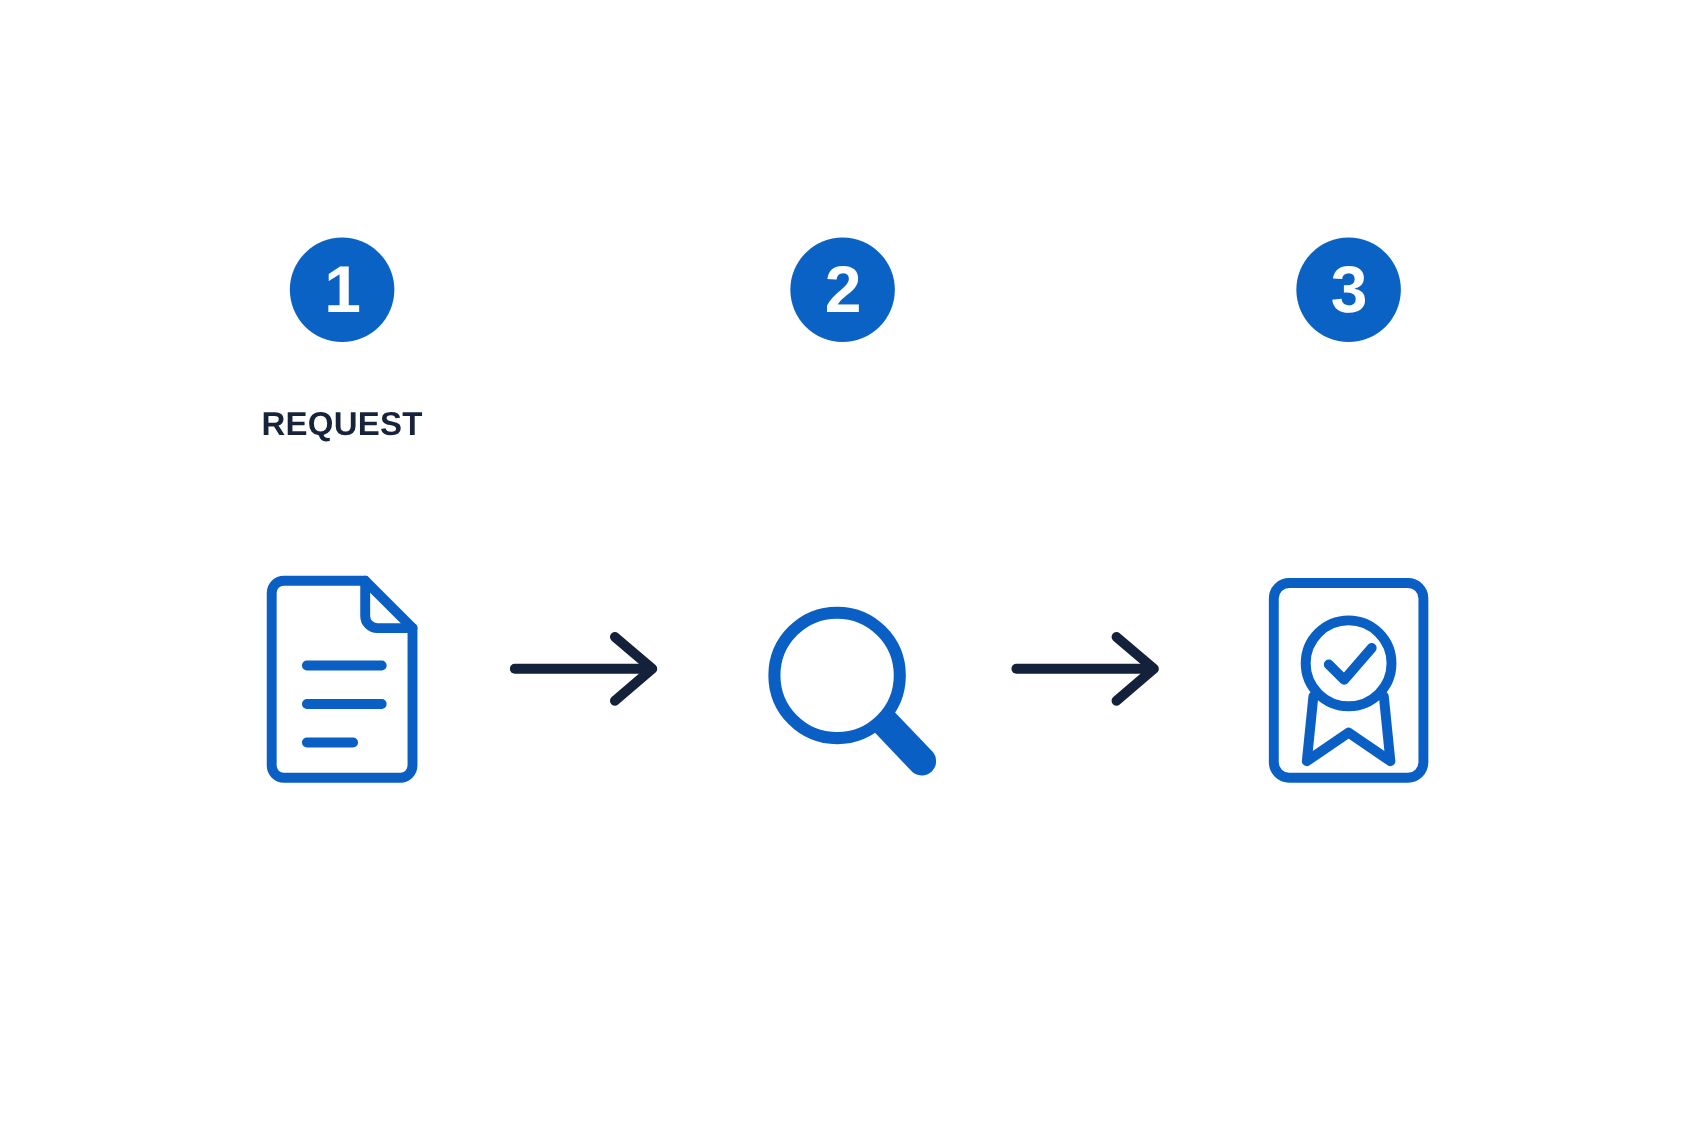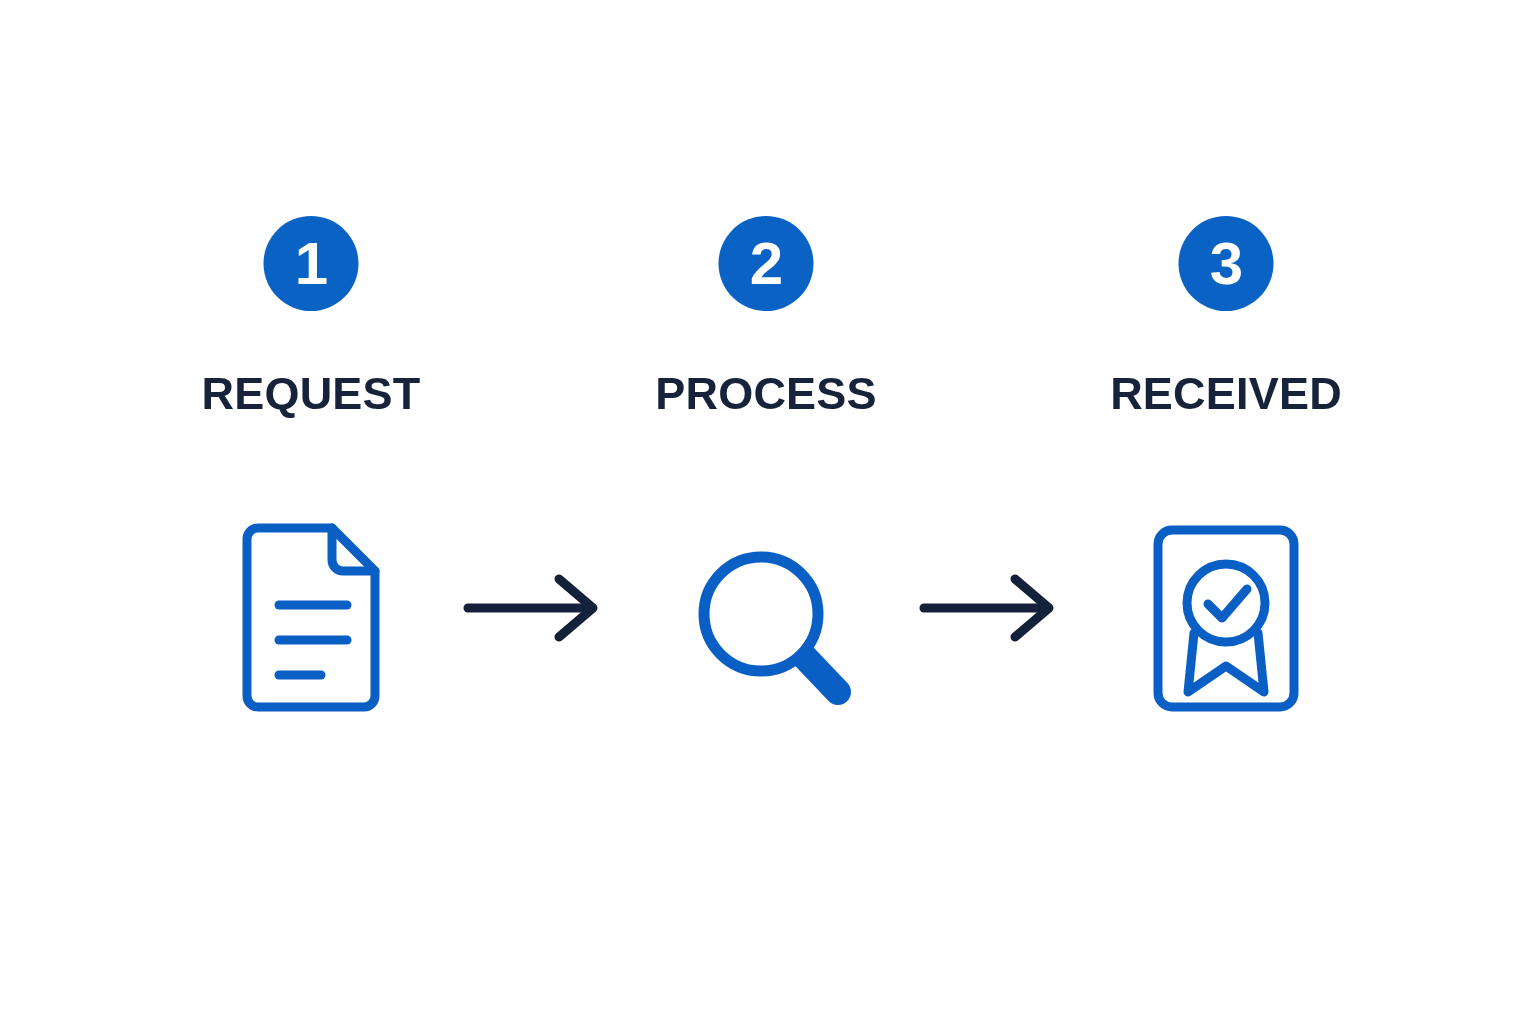--- a/index.html
+++ b/index.html
@@ -57,21 +57,21 @@
 
   
   .label {
     position: absolute;
     top: 368px;
     left: 0;
     width: 420px;
     text-align: center;
     color: #16233a;
     font-family: "Liberation Sans", sans-serif;
-    font-size: 45px;
+    font-size: 30px;
     font-weight: bold;
     line-height: 1.17;
     letter-spacing: 0.2px;
     white-space: nowrap;
   }
   .label-line { display: block; }
 
   
   .icon-slot {
     position: absolute;
@@ -140,21 +140,20 @@
     </svg>
   </div>
 
   <div class="step step-2">
 
     <div class="badge">
       <span class="badge-num">2</span>
     </div>
 
     <div class="label">
-      <span class="label-line">PROCESS</span>
     </div>
 
     <div class="icon-slot">
       <svg width="200" height="200" viewBox="0 0 200 200">
 
         <line x1="132" y1="130" x2="172" y2="172" stroke="#0a5fc4" stroke-width="26" stroke-linecap="round"></line>
 
         <circle cx="95" cy="94" r="57" fill="#ffffff" stroke="#0a5fc4" stroke-width="11"></circle>
       </svg>
     </div>
@@ -168,21 +167,20 @@
     </svg>
   </div>
 
   <div class="step step-3">
 
     <div class="badge">
       <span class="badge-num">3</span>
     </div>
 
     <div class="label">
-      <span class="label-line">RECEIVED</span>
     </div>
 
     <div class="icon-slot">
       <svg width="200" height="200" viewBox="0 0 200 200">
 
         <rect x="32" y="10" width="136" height="177" rx="14" ry="14" fill="#ffffff" stroke="#0a5fc4" stroke-width="9"></rect>
 
         <path d="M 68 113 L 62 172 L 100 146 L 138 172 L 132 113" fill="#ffffff" stroke="#0a5fc4" stroke-width="9" stroke-linejoin="round" stroke-linecap="round"></path>
 
         <circle cx="100" cy="83" r="39" fill="#ffffff" stroke="#0a5fc4" stroke-width="9"></circle>

